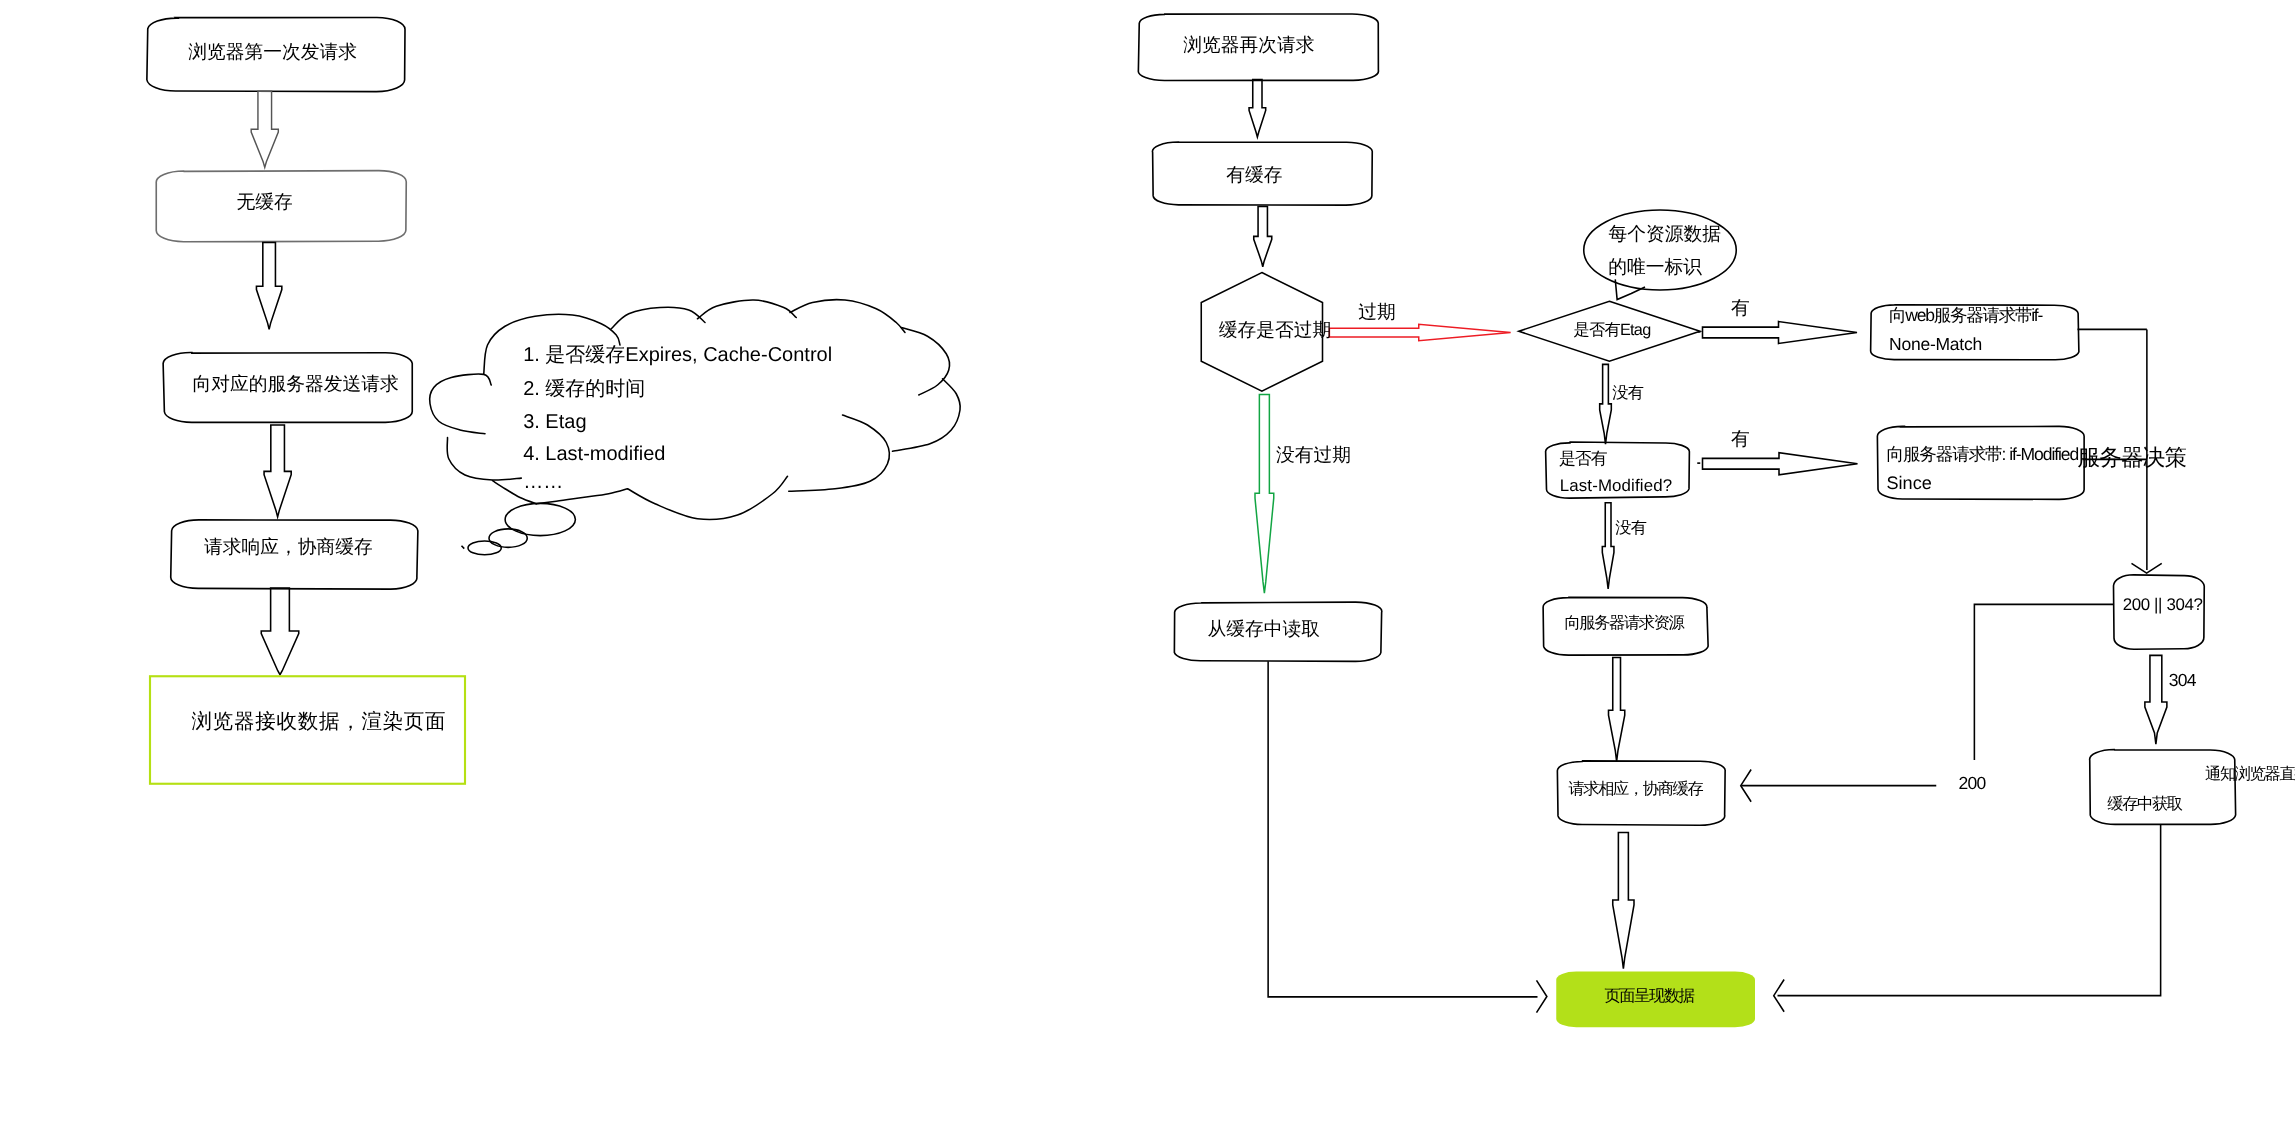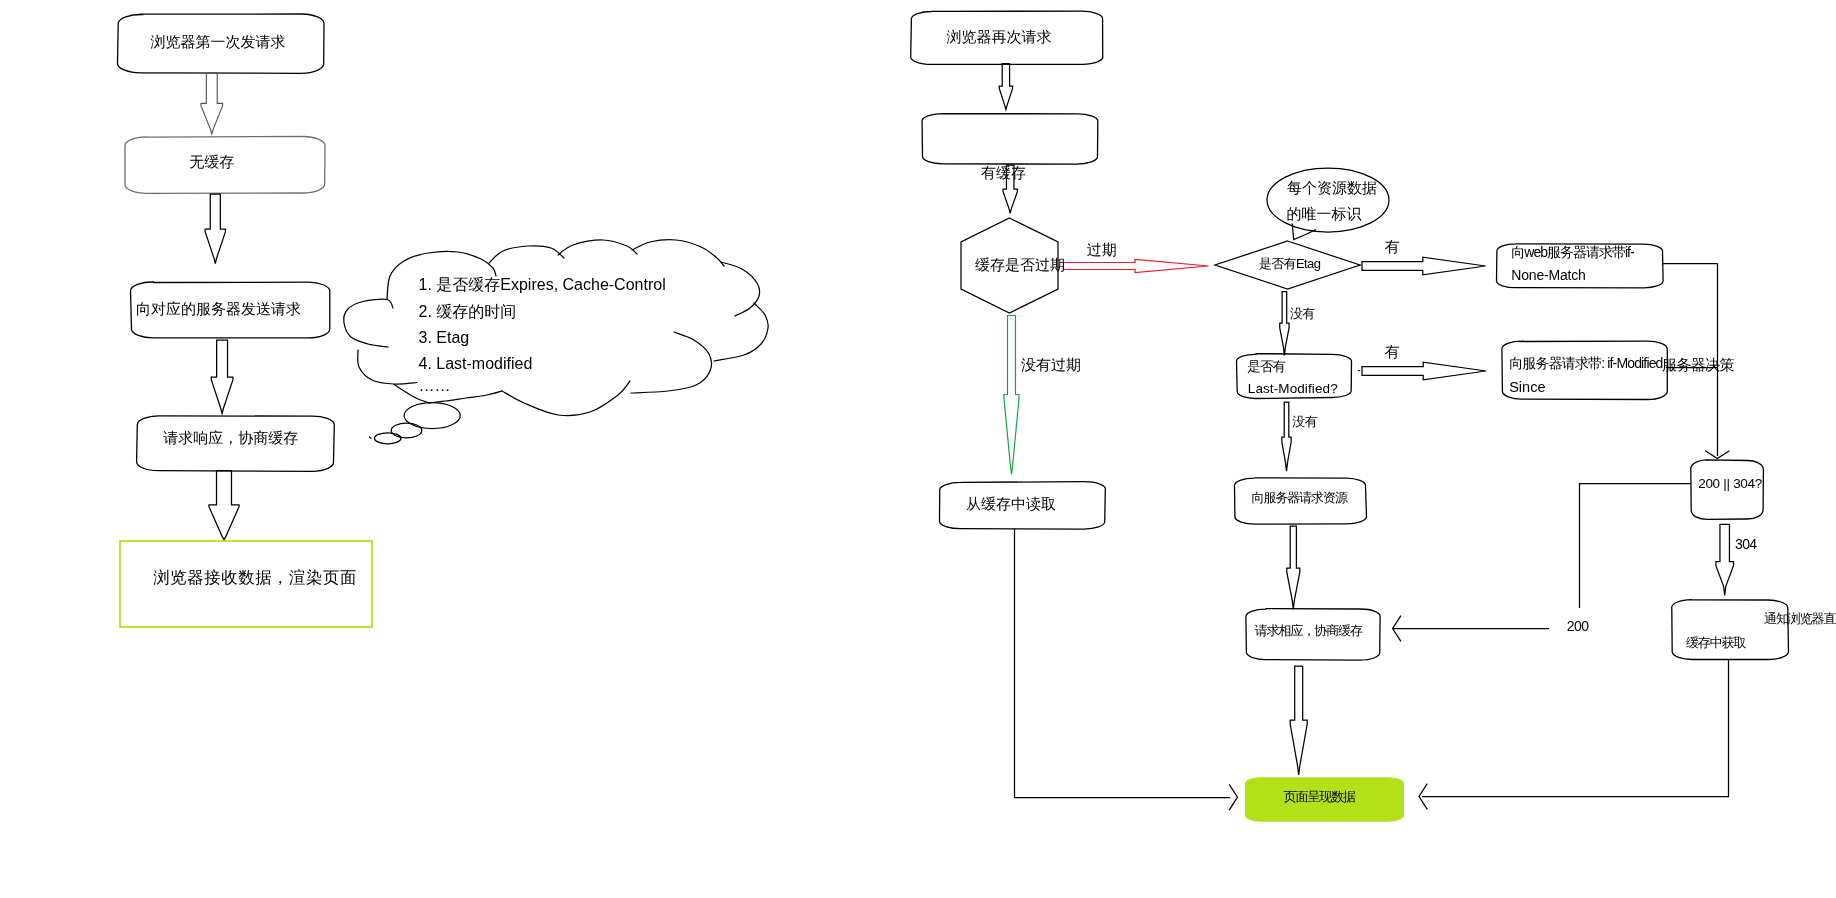--- a/index.html
+++ b/index.html
@@ -81,49 +81,49 @@
 <path d="M 1719.95 524.30 L 1729.45 524.30 L 1729.45 561.60 L 1733.50 561.60 L 1733.50 565.60 L 1725.80 586.40 L 1724.70 595.40 L 1723.60 586.40 L 1715.90 565.60 L 1715.90 561.60 L 1719.95 561.60 L 1719.95 524.30 Z" fill="none" stroke="#000" stroke-width="1.25" stroke-linejoin="miter"></path>
 <path d="M 1691.7 599.9 L 1768.1 600.0 A 20.0 8.0 0 0 1 1787.8 608.4 L 1788.5 651.9 A 20.0 8.0 0 0 1 1767.5 659.5 L 1692.4 659.5 A 20.0 8.0 0 0 1 1672.2 652.1 L 1671.8 608.3 A 20.0 8.0 0 0 1 1691.5 599.6 Z" fill="none" stroke="#000" stroke-width="1.3"></path>
 <path d="M 1691.0 483.5 L 1579.5 483.5 L 1579.5 608.0" fill="none" stroke="#000" stroke-width="1.25"></path>
 <path d="M 1549.0 628.5 L 1393.0 628.5" fill="none" stroke="#000" stroke-width="1.25"></path>
 <path d="M 1400.9 615.6 L 1392.6 628.5 L 1400.9 641.4" fill="none" stroke="#000" stroke-width="1.25" stroke-linejoin="miter"></path>
 <path d="M 1728.5 660.0 L 1728.5 796.5 L 1422.0 796.5" fill="none" stroke="#000" stroke-width="1.25"></path>
 <path d="M 1427.3 783.6 L 1419.0 796.5 L 1427.3 809.4" fill="none" stroke="#000" stroke-width="1.25" stroke-linejoin="miter"></path>
 </svg>
 <div class="tx" style="left:150.5px;top:33.7px;font-size:15px;letter-spacing:0px;">浏览器第一次发请求</div>
 <div class="tx" style="left:189.2px;top:154.3px;font-size:15px;">无缓存</div>
-<div class="tx" style="left:136px;top:300.7px;font-size:15px;">向对应的服务器发送请求</div>
+<div class="tx" style="left:154px;top:300.7px;font-size:15px;font-family:Liberation Mono, monospace;">向对应的服务器发送请求</div>
 <div class="tx" style="left:163.3px;top:429.8px;font-size:15px;">请求响应，协商缓存</div>
 <div class="tx" style="left:153.2px;top:569.3px;font-size:16.4px;letter-spacing:0.6px;">浏览器接收数据，渲染页面</div>
 <div class="tx" style="left:418.5px;top:277.0px;font-size:16px;">1. 是否缓存Expires, Cache-Control</div>
 <div class="tx" style="left:418.5px;top:303.5px;font-size:16px;">2. 缓存的时间</div>
 <div class="tx" style="left:418.5px;top:330.0px;font-size:16px;">3. Etag</div>
 <div class="tx" style="left:418.5px;top:356.0px;font-size:16px;">4. Last-modified</div>
 <div class="tx" style="left:418.5px;top:377.6px;font-size:16px;">……</div>
 <div class="tx" style="left:946.6px;top:29.2px;font-size:15px;">浏览器再次请求</div>
-<div class="tx" style="left:981.0px;top:132.8px;font-size:15px;margin-top:32px;">有缓存</div>
+<div class="tx" style="left:981.0px;top:132.8px;font-size:15px;">有缓存</div>
 <div class="tx" style="left:975px;top:256.8px;font-size:15px;">缓存是否过期</div>
 <div class="tx" style="left:1086.7px;top:241.7px;font-size:15px;color:#000000;">过期</div>
 <div class="tx" style="left:1020.9px;top:356.7px;font-size:15px;color:#000000;">没有过期</div>
 <div class="tx" style="left:966.0px;top:495.7px;font-size:15px;">从缓存中读取</div>
 <div class="tx" style="left:1258.8px;top:257.4px;font-size:13px;letter-spacing:-0.6px;">是否有Etag</div>
 <div class="tx" style="left:1286.9px;top:180.0px;font-size:15px;">每个资源数据</div>
 <div class="tx" style="left:1286.6px;top:206.0px;font-size:15px;">的唯一标识</div>
 <div class="tx" style="left:1384.8px;top:238.7px;font-size:15px;">有</div>
 <div class="tx" style="left:1511.3px;top:245.3px;font-size:14px;letter-spacing:-1.0px;">向web服务器请求带if-</div>
 <div class="tx" style="left:1511.3px;top:267.8px;font-size:14px;letter-spacing:-0.2px;">None-Match</div>
 <div class="tx" style="left:1289.9px;top:306.5px;font-size:13px;letter-spacing:-0.6px;">没有</div>
 <div class="tx" style="left:1247.2px;top:359.9px;font-size:13.5px;letter-spacing:-0.8px;">是否有</div>
 <div class="tx" style="left:1247.8px;top:382.4px;font-size:13.5px;letter-spacing:0.1px;">Last-Modified?</div>
 <div class="tx" style="left:1384.8px;top:343.7px;font-size:15px;">有</div>
 <div class="tx" style="left:1509.2px;top:355.8px;font-size:14px;letter-spacing:-0.85px;">向服务器请求带: if-Modified</div>
 <div class="tx" style="left:1509.2px;top:379.9px;font-size:14.5px;letter-spacing:0px;">Since</div>
 <div class="tx" style="left:1292.3px;top:414.9px;font-size:13px;letter-spacing:-0.6px;">没有</div>
 <div class="tx" style="left:1251.6px;top:491.2px;font-size:13px;letter-spacing:-1.1px;">向服务器请求资源</div>
 <div class="tx" style="left:1254.8px;top:623.9px;font-size:13px;letter-spacing:-1.1px;">请求相应，协商缓存</div>
 <div class="tx" style="left:1283.6px;top:790.3px;font-size:13px;letter-spacing:-1.1px;">页面呈现数据</div>
-<div class="tx" style="left:1662px;top:357.0px;font-size:15px;letter-spacing:-0.6px;">服务器决策</div>
+<div class="tx" style="left:1662px;top:357.0px;font-size:18px;letter-spacing:-0.6px;">服务器决策</div>
 <div class="tx" style="left:1698.2px;top:477.0px;font-size:13.5px;letter-spacing:-0.3px;">200 || 304?</div>
 <div class="tx" style="left:1735.0px;top:537.4px;font-size:14px;letter-spacing:-0.6px;">304</div>
 <div class="tx" style="left:1764px;top:611.9px;font-size:13px;letter-spacing:-1.1px;">通知浏览器直接从</div>
 <div class="tx" style="left:1685.9px;top:635.5px;font-size:13px;letter-spacing:-1.1px;text-align:center;">缓存中获取</div>
 <div class="tx" style="left:1566.8px;top:618.6px;font-size:14px;letter-spacing:-0.6px;">200</div>
 </div>
 
 </body></html>

